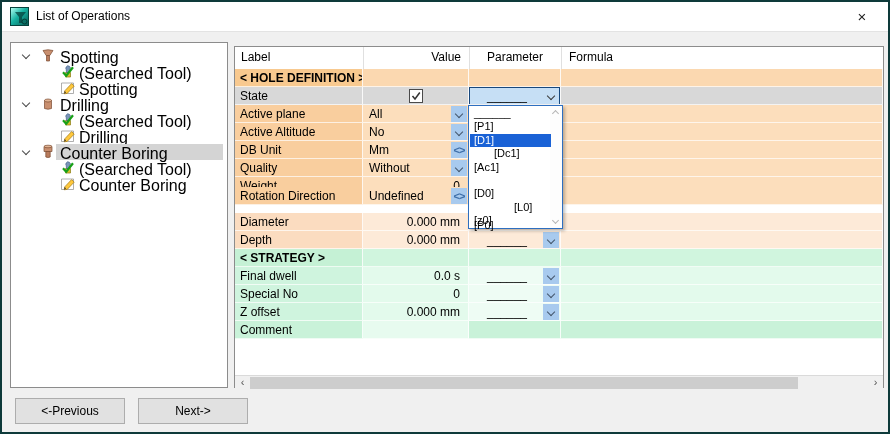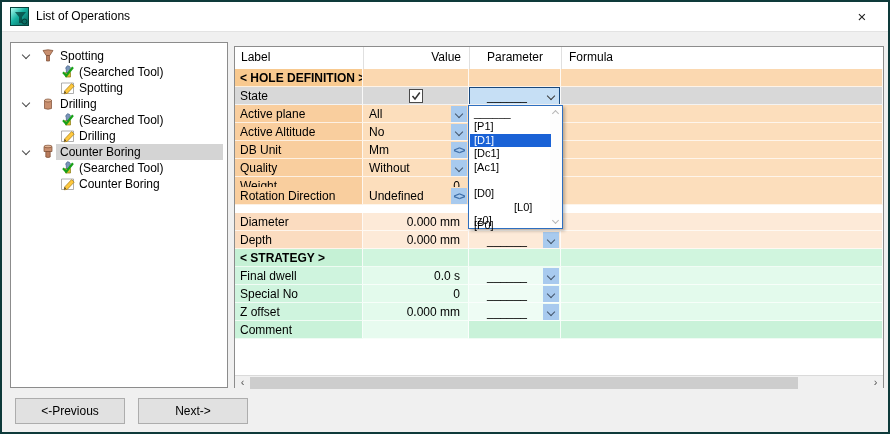--- a/index.html
+++ b/index.html
@@ -6,21 +6,21 @@
   *{box-sizing:border-box;font-family:"Liberation Sans","DejaVu Sans",sans-serif;}
   .window{position:relative;width:890px;height:434px;background:#F0F0F0;border:2px solid #0E3A3A;overflow:hidden;}
   
   .titlebar{position:absolute;left:0;top:0;right:0;height:30px;background:#FFFFFF;border-bottom:1px solid #E3E3E3;}
   .titleicon{position:absolute;left:8px;top:5px;width:19px;height:19px;background:linear-gradient(135deg,#AFFFF2 0%,#17B2A2 45%,#075E56 100%);border:1px solid #06413C;}
   .titleicon svg{position:absolute;left:1px;top:1px;}
   .titletext{position:absolute;left:34px;top:7px;font-size:12px;color:#000;}
   .closebtn{position:absolute;right:14px;top:4px;width:24px;height:22px;text-align:center;font-size:15px;color:#222;line-height:22px;cursor:default;}
   
   .treepanel{position:absolute;left:8px;top:40px;width:218px;height:346px;background:#FFFFFF;border:1px solid #8C8C8C;}
-  .treerow{position:absolute;left:0;width:216px;height:16px;font-size:12px;color:#000;}
+  .treerow{position:absolute;left:0;width:216px;height:16px;font-size:16px;color:#000;}
   .trband{position:absolute;left:45px;right:4px;top:0;bottom:0;background:#D4D4D4;}
   .texp{position:absolute;top:4px;width:6px;height:6px;border-right:1.4px solid #4A4A4A;border-bottom:1.4px solid #4A4A4A;transform:rotate(45deg);}
   .ticon{position:absolute;top:0px;width:16px;height:16px;}
   .tlabel{position:absolute;top:1px;white-space:nowrap;}
   
   .tablepanel{position:absolute;left:232px;top:44px;width:650px;height:342px;background:#FFFFFF;border:1px solid #8C8C8C;}
   .thead{position:absolute;left:0;top:0;width:648px;height:22px;background:#FFFFFF;font-size:12px;}
   .thcell{position:absolute;top:3px;color:#000;}
   .colsep{position:absolute;top:0;width:1px;height:22px;background:#E0E0E0;}
   .trow{position:absolute;left:0;width:648px;height:18px;font-size:12px;}
@@ -341,21 +341,21 @@
   </div>
 
   <div class="dropdown" id="ddlist">
     <div class="ddscroll">
       <span class="ddchev ddup"></span>
       <span class="ddchev dddn"></span>
     </div>
   <div class="dditem" style="top: 1px;">______</div>
       <div class="dditem" style="top: 14.4px;">[P1]</div>
       <div class="dditem sel" style="top: 27.8px;">[D1]</div>
-      <div class="dditem" style="top: 41.2px;">[Dc1]</div>
+      <div class="dditem" style="top: 41.2px; margin-left: 20px;">[Dc1]</div>
       <div class="dditem" style="top: 54.6px;">[Ac1]</div>
       <div class="dditem" style="top: 68px; margin-top: 45px;">[P0]</div>
       <div class="dditem" style="top: 81.4px;">[D0]</div>
       <div class="dditem" style="top: 94.8px; padding-left: 44px;">[L0]</div>
       <div class="dditem" style="top: 108.2px;">[z0]</div>
     </div>
 
   <div class="navbtn" style="left:13px;">&lt;-Previous</div>
   <div class="navbtn" style="left:136px;">Next-&gt;</div>
 </div>

